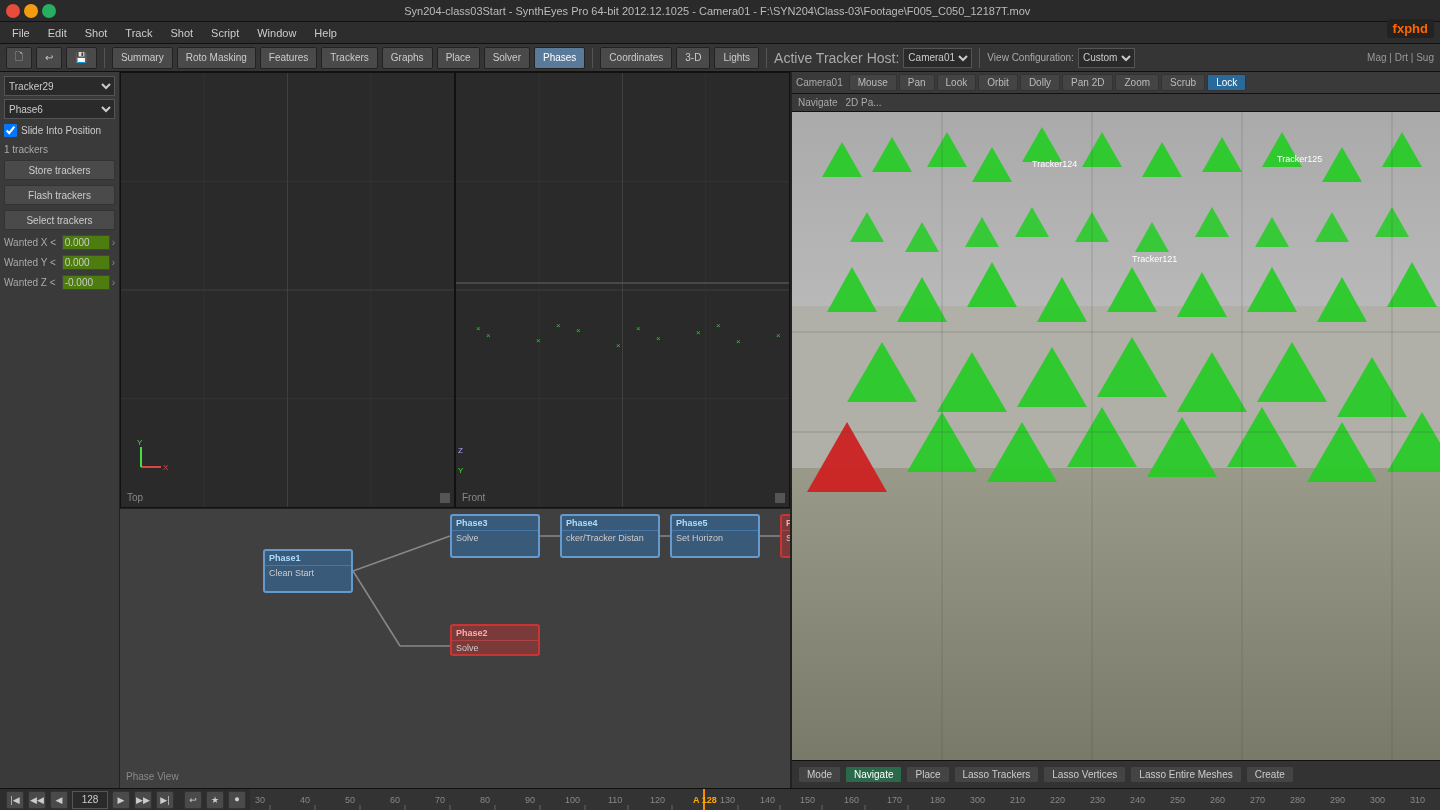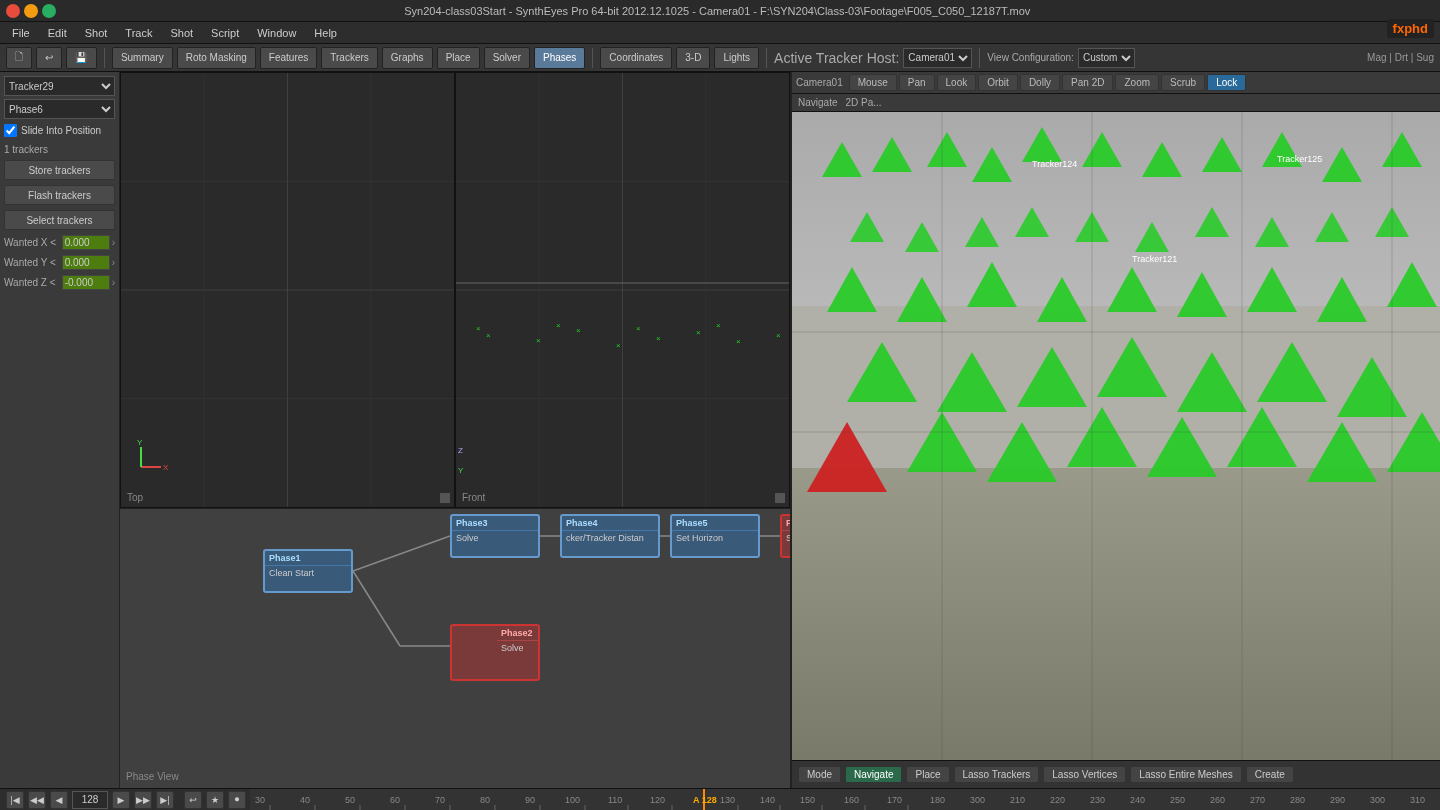--- a/index.html
+++ b/index.html
@@ -281,21 +281,21 @@
           <div class="phase-node-body">cker/Tracker Distan</div>
         </div>
         <div class="phase-node" style="left:550px;top:5px;width:90px;height:44px;">
           <div class="phase-node-title">Phase5</div>
           <div class="phase-node-body">Set Horizon</div>
         </div>
         <div class="phase-node active" style="left:660px;top:5px;width:105px;height:44px;">
           <div class="phase-node-title" style="color:#ffaaaa;border-color:#aa4444;">Phase6</div>
           <div class="phase-node-body">Slide Into Position</div>
         </div>
-        <div class="phase-node active" style="left:330px;top:115px;width:90px;height:57px;padding-left:45px;">
+        <div class="phase-node active" style="left:330px;top:115px;width:90px;height:32px;">
           <div class="phase-node-title" style="color:#ffaaaa;border-color:#aa4444;">Phase2</div>
           <div class="phase-node-body">Solve</div>
         </div>
 
         <span class="viewport-label" style="bottom:6px;left:6px;">Phase View</span>
       </div>
     </div>
   </div>
 
   <div id="right-viewport">

